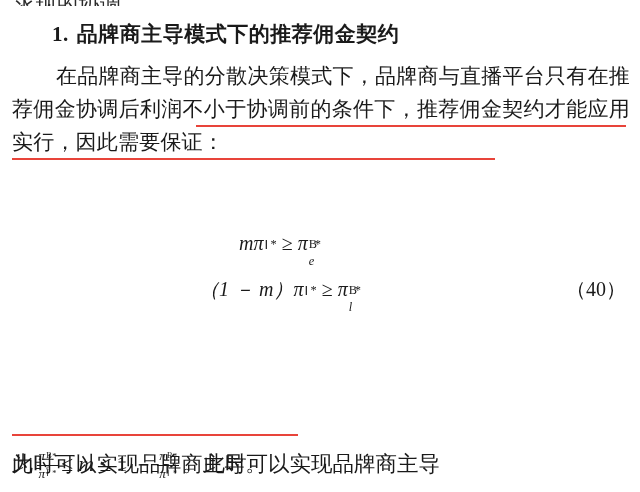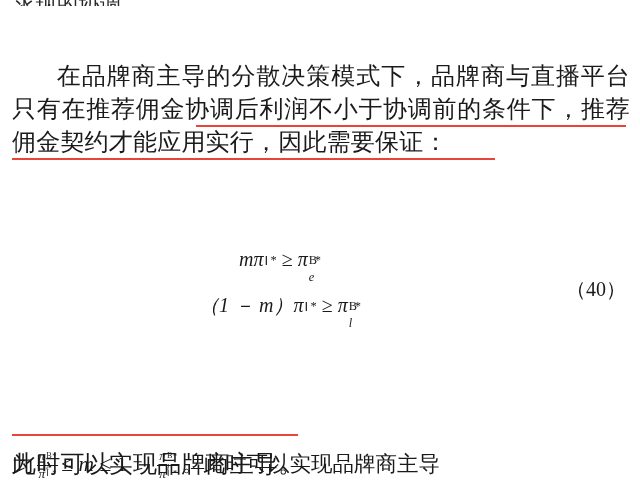--- a/index.html
+++ b/index.html
@@ -46,21 +46,21 @@
   }
   .heading .num {
     font-family: "Liberation Serif", serif;
     margin-right: 8px;
   }
 
   .para {
     position: absolute;
     left: 12px;
     width: 618px;
-    font-size: 24px;
+    font-size: 21px;
     line-height: 33px;
     text-align: justify;
     letter-spacing: 0.2px;
   }
   #para1 { top: 60px; }
   .indent { display: inline-block; width: 44px; }
 
   
   .uline {
     position: absolute;
@@ -77,21 +77,20 @@
     height: 34px;
   }
   .eq .body {
     position: absolute;
     left: 0;
     width: 560px;
     text-align: center;
     font-style: italic;
     font-family: "Liberation Serif", serif;
     white-space: nowrap;
-    margin-top: 16px;
   }
   .eq .tag {
     position: absolute;
     right: 14px;
     font-style: normal;
   }
   #eq19 { top: 232px; }
   #eq20 { top: 276px; }
 
   .mi { font-style: italic; }
@@ -170,20 +169,23 @@
 
   #para3 { top: 448px; }
 </style>
 </head>
 <body>
 
 <div class="page">
 
   <div class="clipped-top">求现的协调。</div>
 
+  <div class="heading">
+    <span class="num">1.</span><span>品牌商主导模式下的推荐佣金契约</span>
+  </div>
 
   <div class="para" id="para1">
     <span class="indent"></span><span>在品牌商主导的分散决策模式下，品牌商与直播平台只有在推荐佣金协调后利润不小于协调前的条件下，推荐佣金契约才能应用实行，因此需要保证：</span>
   </div>
 
   <div class="uline" style="left:196px; top:125px; width:430px;"></div>
   <div class="uline" style="left:12px; top:158px; width:483px;"></div>
 
   <div class="eq" id="eq19">
     <div class="body">

